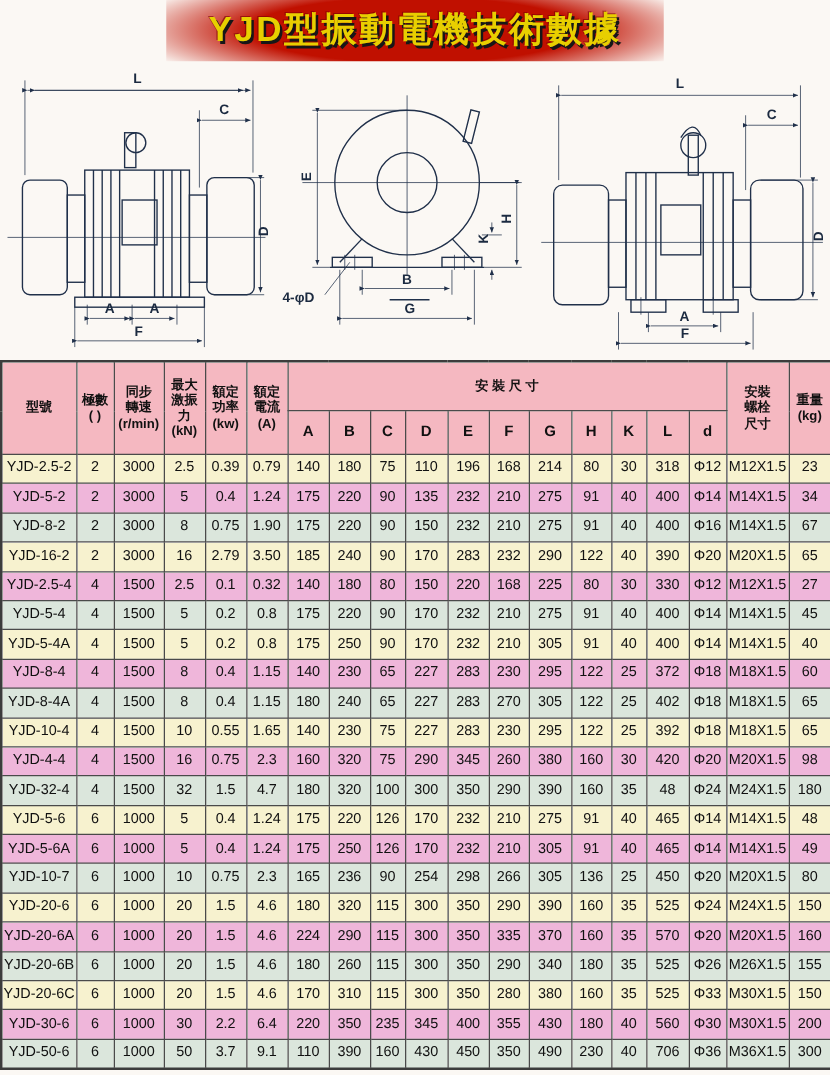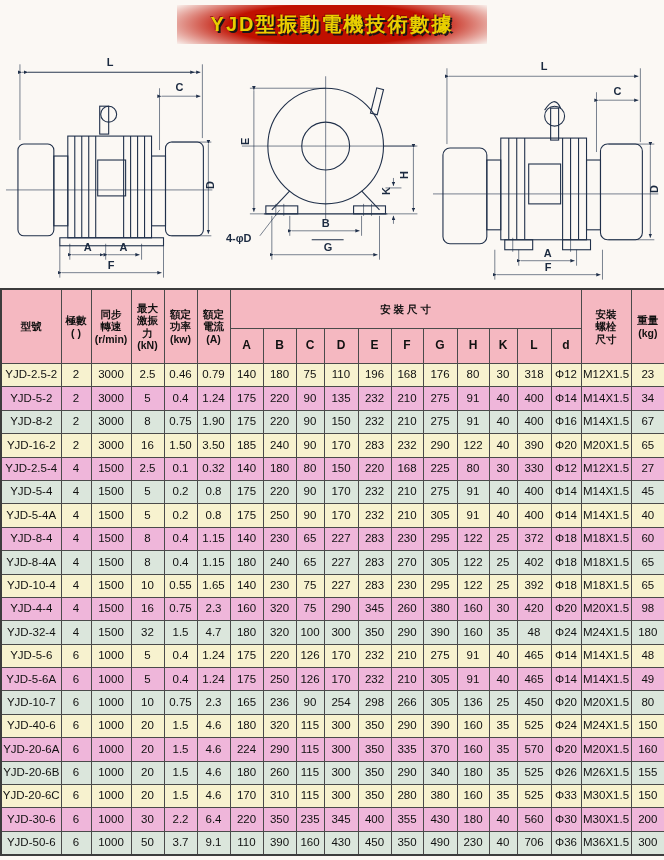--- a/index.html
+++ b/index.html
@@ -9,21 +9,21 @@
     font-family:"Liberation Sans", sans-serif;
     color:#111;
   }
   
   .title-wrap{height:48px;display:flex;align-items:center;justify-content:center;}
   .title-pill{
     padding:6px 34px;
     background:radial-gradient(ellipse 60% 95% at center, #c01000 55%, rgba(192,16,0,0) 100%);
   }
   .title-text{
-    font-size:20px;font-weight:bold;letter-spacing:2px;
+    font-size:28px;font-weight:bold;letter-spacing:2px;
     color:#e8cf00;
     text-shadow:2px 2px 0 #171717, -1px -1px 0 rgba(120,0,0,.6);
     white-space:nowrap;
   }
   
   .diagrams{height:238px;display:flex;align-items:flex-start;justify-content:space-between;padding:0 2px;}
   .diagrams svg{display:block;}
   .dwg{stroke:#20304a;stroke-width:1.1;fill:none;}
   .dwg-thin{stroke:#20304a;stroke-width:.6;fill:none;}
   .dim-label{font-family:"Liberation Sans",sans-serif;font-size:11px;fill:#1b2a40;font-weight:bold;}
@@ -297,29 +297,29 @@
       <th>L</th>
       <th>d</th>
     </tr>
   </thead>
   <tbody>
       <tr class="row-yellow">
         <td>YJD-2.5-2</td>
         <td>2</td>
         <td>3000</td>
         <td>2.5</td>
-        <td>0.46</td>
+        <td>0.39</td>
         <td>0.79</td>
         <td>140</td>
         <td>180</td>
         <td>75</td>
         <td>110</td>
         <td>196</td>
         <td>168</td>
-        <td>176</td>
+        <td>214</td>
         <td>80</td>
         <td>30</td>
         <td>318</td>
         <td>Φ12</td>
         <td>M12X1.5</td>
         <td>23</td>
       </tr>
       <tr class="row-pink">
         <td>YJD-5-2</td>
         <td>2</td>
@@ -360,21 +360,21 @@
         <td>400</td>
         <td>Φ16</td>
         <td>M14X1.5</td>
         <td>67</td>
       </tr>
       <tr class="row-yellow">
         <td>YJD-16-2</td>
         <td>2</td>
         <td>3000</td>
         <td>16</td>
-        <td>1.50</td>
+        <td>2.79</td>
         <td>3.50</td>
         <td>185</td>
         <td>240</td>
         <td>90</td>
         <td>170</td>
         <td>283</td>
         <td>232</td>
         <td>290</td>
         <td>122</td>
         <td>40</td>
@@ -608,21 +608,21 @@
         <td>266</td>
         <td>305</td>
         <td>136</td>
         <td>25</td>
         <td>450</td>
         <td>Φ20</td>
         <td>M20X1.5</td>
         <td>80</td>
       </tr>
       <tr class="row-yellow">
-        <td>YJD-40-6</td>
+        <td>YJD-20-6</td>
         <td>6</td>
         <td>1000</td>
         <td>20</td>
         <td>1.5</td>
         <td>4.6</td>
         <td>180</td>
         <td>320</td>
         <td>115</td>
         <td>300</td>
         <td>350</td>

